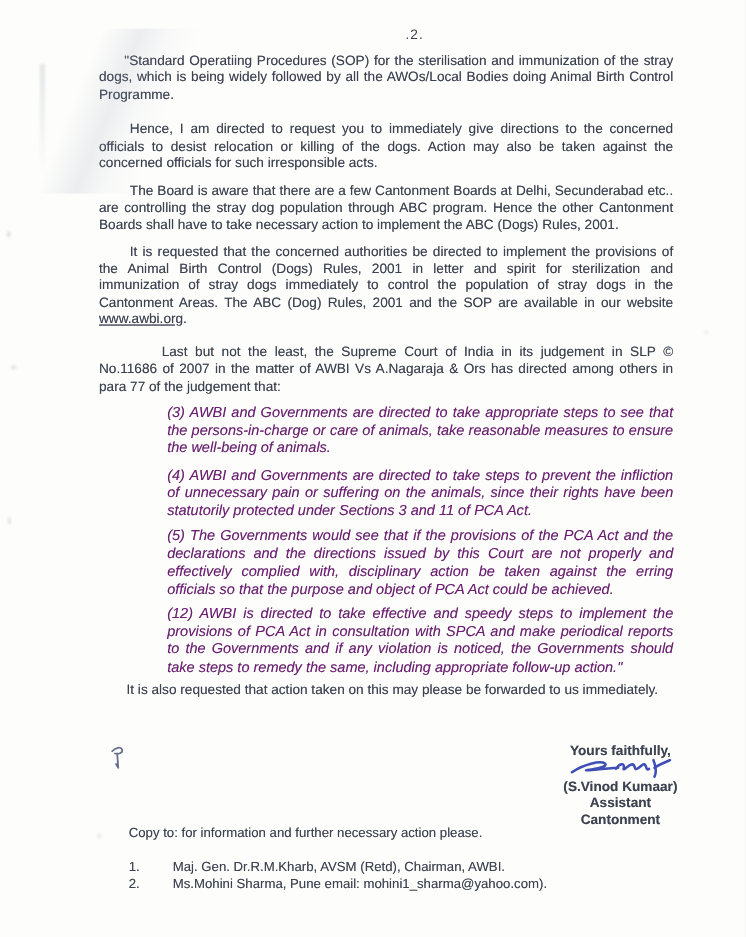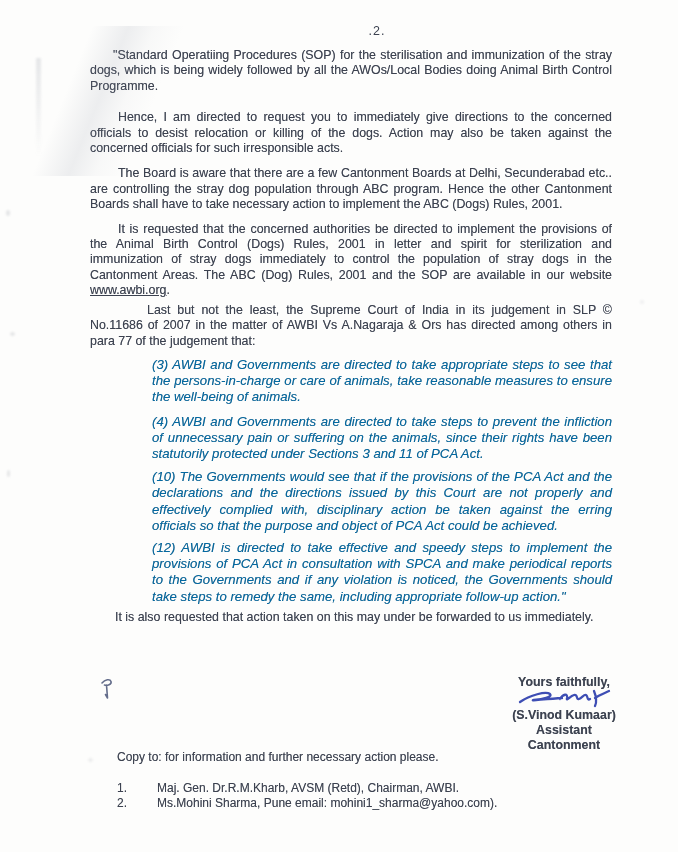--- a/index.html
+++ b/index.html
@@ -38,26 +38,26 @@
   }
   .para{
     margin:0;font-size:12.4px;line-height:15.4px;
     text-align:justify;
     text-shadow:0 0 .4px rgba(60,66,80,.55);
   }
   .p1{margin-top:9px;text-indent:23px;}
   .p2{margin-top:16px;text-indent:28px;}
   .p3{margin-top:10px;text-indent:28px;}
   .p4{margin-top:9px;text-indent:28px;}
-  .p5{margin-top:4px;text-indent:57px;}
+  .p5{margin-top:14px;text-indent:57px;}
   .weblink{text-decoration:underline;cursor:pointer;}
   .quote{
     margin:0 12px 0 62px;width:460px;
     font-style:italic;font-size:13.2px;line-height:16.2px;
-    text-align:justify;color:#0369a1;
+    text-align:justify;color:#701a75;
     text-shadow:0 0 .4px rgba(57,64,78,.5);
   }
   .q3{margin-top:8px;}
   .q4{margin-top:8px;}
   .q10{margin-top:7px;}
   .q12{margin-top:6px;}
   .closing{margin-top:5px;text-indent:25px;text-align:left;}
   
   .sig-block{
     position:absolute;top:675px;left:506px;width:116px;
@@ -98,24 +98,24 @@
   <p class="para p2">Hence, I am directed to request you to immediately give directions to the concerned officials to desist relocation or killing of the dogs. Action may also be taken against the concerned officials for such irresponsible acts.</p>
 
   <p class="para p3">The Board is aware that there are a few Cantonment Boards at Delhi, Secunderabad etc.. are controlling the stray dog population through ABC program. Hence the other Cantonment Boards shall have to take necessary action to implement the ABC (Dogs) Rules, 2001.</p>
 
   <p class="para p4"><span>It is requested that the concerned authorities be directed to implement the provisions of the Animal Birth Control (Dogs) Rules, 2001 in letter and spirit for sterilization and immunization of stray dogs immediately to control the population of stray dogs in the Cantonment Areas. The ABC (Dog) Rules, 2001 and the SOP are available in our website </span><span class="weblink">www.awbi.org</span><span>.</span></p>
 
   <p class="para p5">Last but not the least, the Supreme Court of India in its judgement in SLP © No.11686 of 2007 in the matter of AWBI Vs A.Nagaraja &amp; Ors has directed among others in para 77 of the judgement that:</p>
 
   <p class="quote q3">(3) AWBI and Governments are directed to take appropriate steps to see that the persons-in-charge or care of animals, take reasonable measures to ensure the well-being of animals.</p>
   <p class="quote q4">(4) AWBI and Governments are directed to take steps to prevent the infliction of unnecessary pain or suffering on the animals, since their rights have been statutorily protected under Sections 3 and 11 of PCA Act.</p>
-  <p class="quote q10">(10) The Governments would see that if the provisions of the PCA Act and the declarations and the directions issued by this Court are not properly and effectively complied with, disciplinary action be taken against the erring officials so that the purpose and object of PCA Act could be achieved.</p>
+  <p class="quote q10">(5) The Governments would see that if the provisions of the PCA Act and the declarations and the directions issued by this Court are not properly and effectively complied with, disciplinary action be taken against the erring officials so that the purpose and object of PCA Act could be achieved.</p>
   <p class="quote q12">(12) AWBI is directed to take effective and speedy steps to implement the provisions of PCA Act in consultation with SPCA and make periodical reports to the Governments and if any violation is noticed, the Governments should take steps to remedy the same, including appropriate follow-up action."</p>
 
-  <p class="para closing">It is also requested that action taken on this may under be forwarded to us immediately.</p>
+  <p class="para closing">It is also requested that action taken on this may please be forwarded to us immediately.</p>
 
   <span class="pen-mark">
     <svg width="16" height="28" viewBox="0 0 16 28">
       <path d="M3 7 C6 3.5, 11 2.5, 12 5.5 C13 8.5, 8 10, 5.5 9 M7.5 9 L8.5 22 M8.5 22 L6.5 18.5" stroke="#4a5578" stroke-width="1.6" fill="none" stroke-linecap="round"></path>
     </svg>
   </span>
 
   <div class="sig-block">
     <div>Yours faithfully,</div>
     <svg class="sig-ink" width="96" height="26" viewBox="0 0 96 26">

